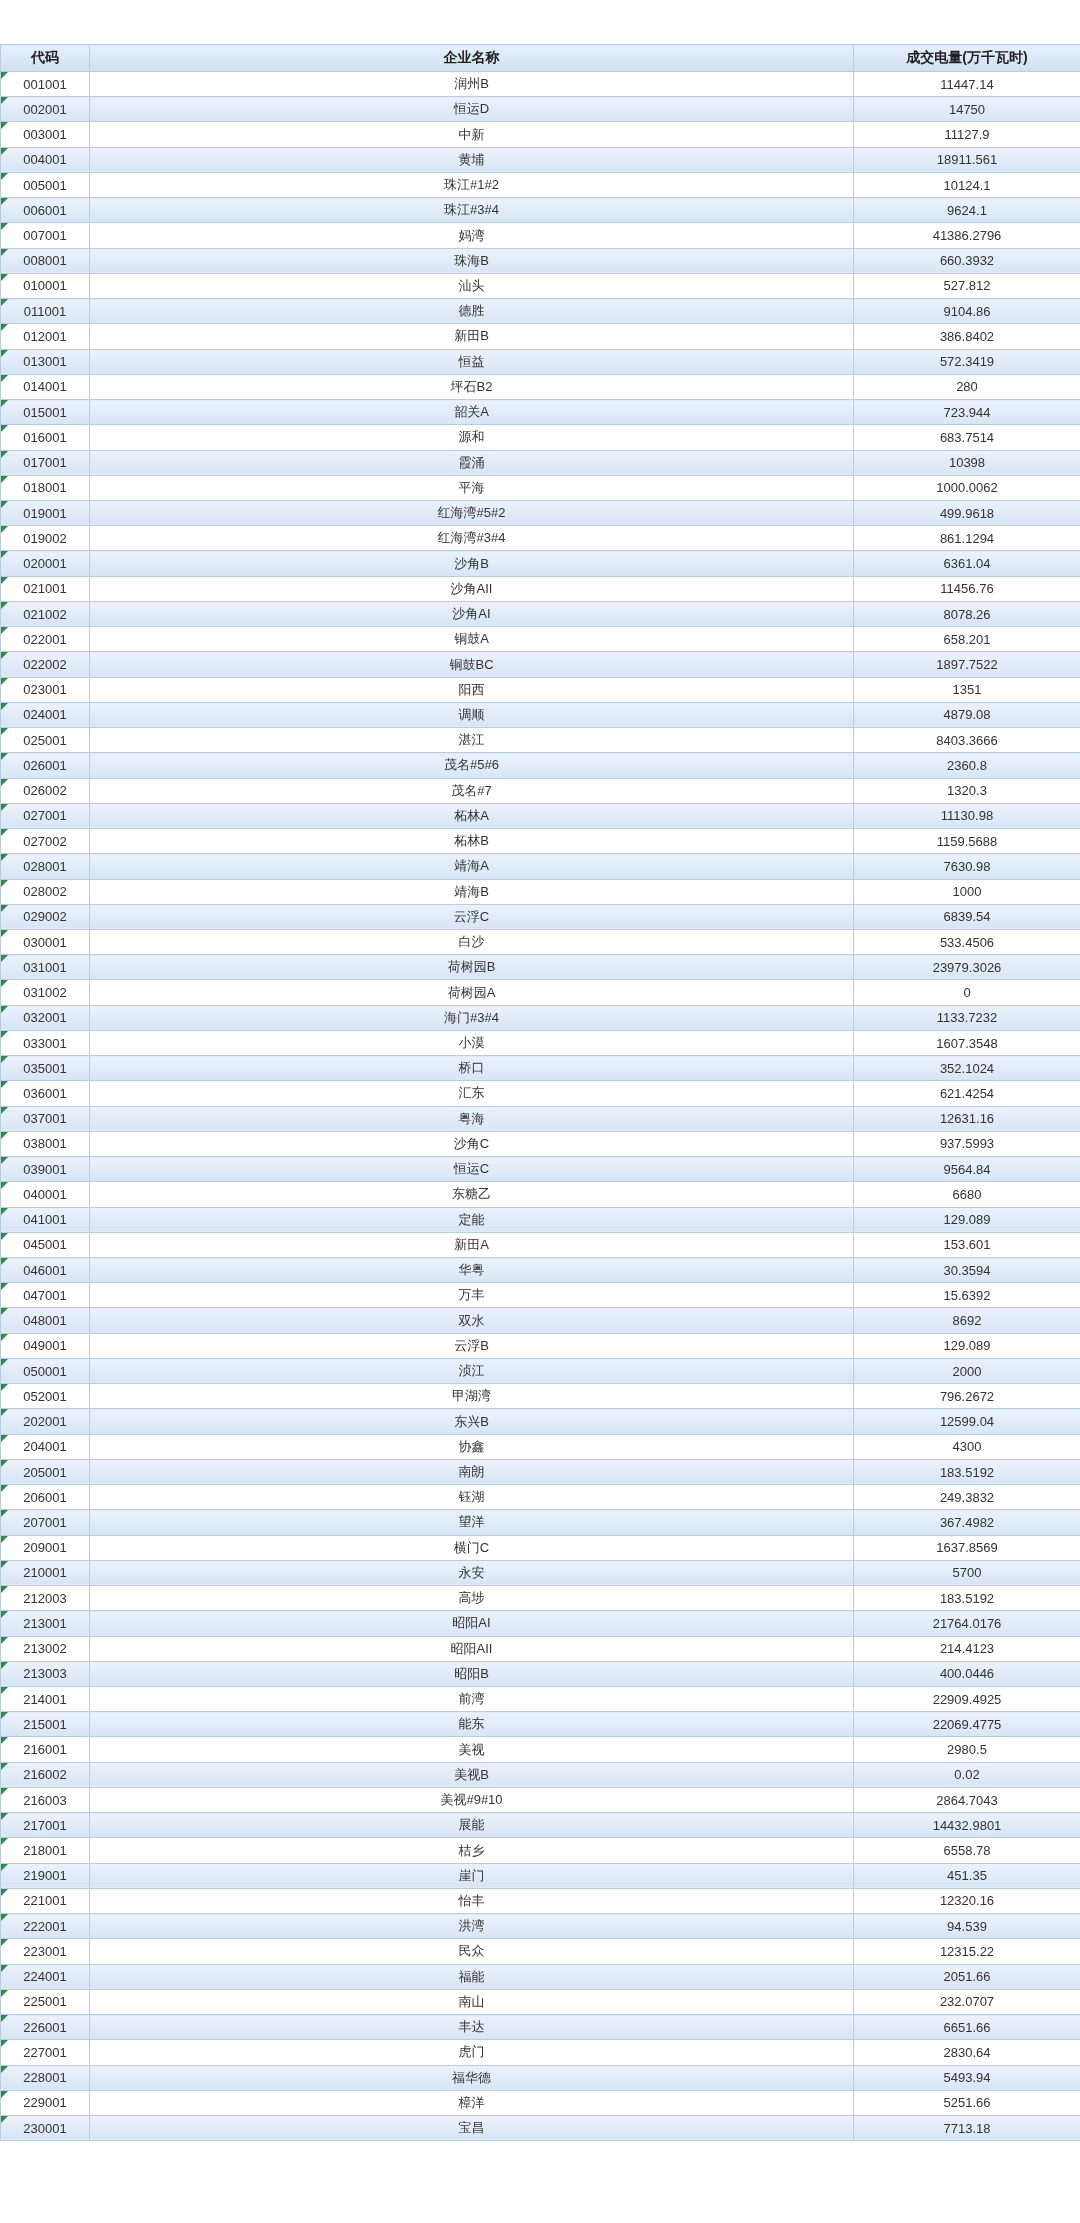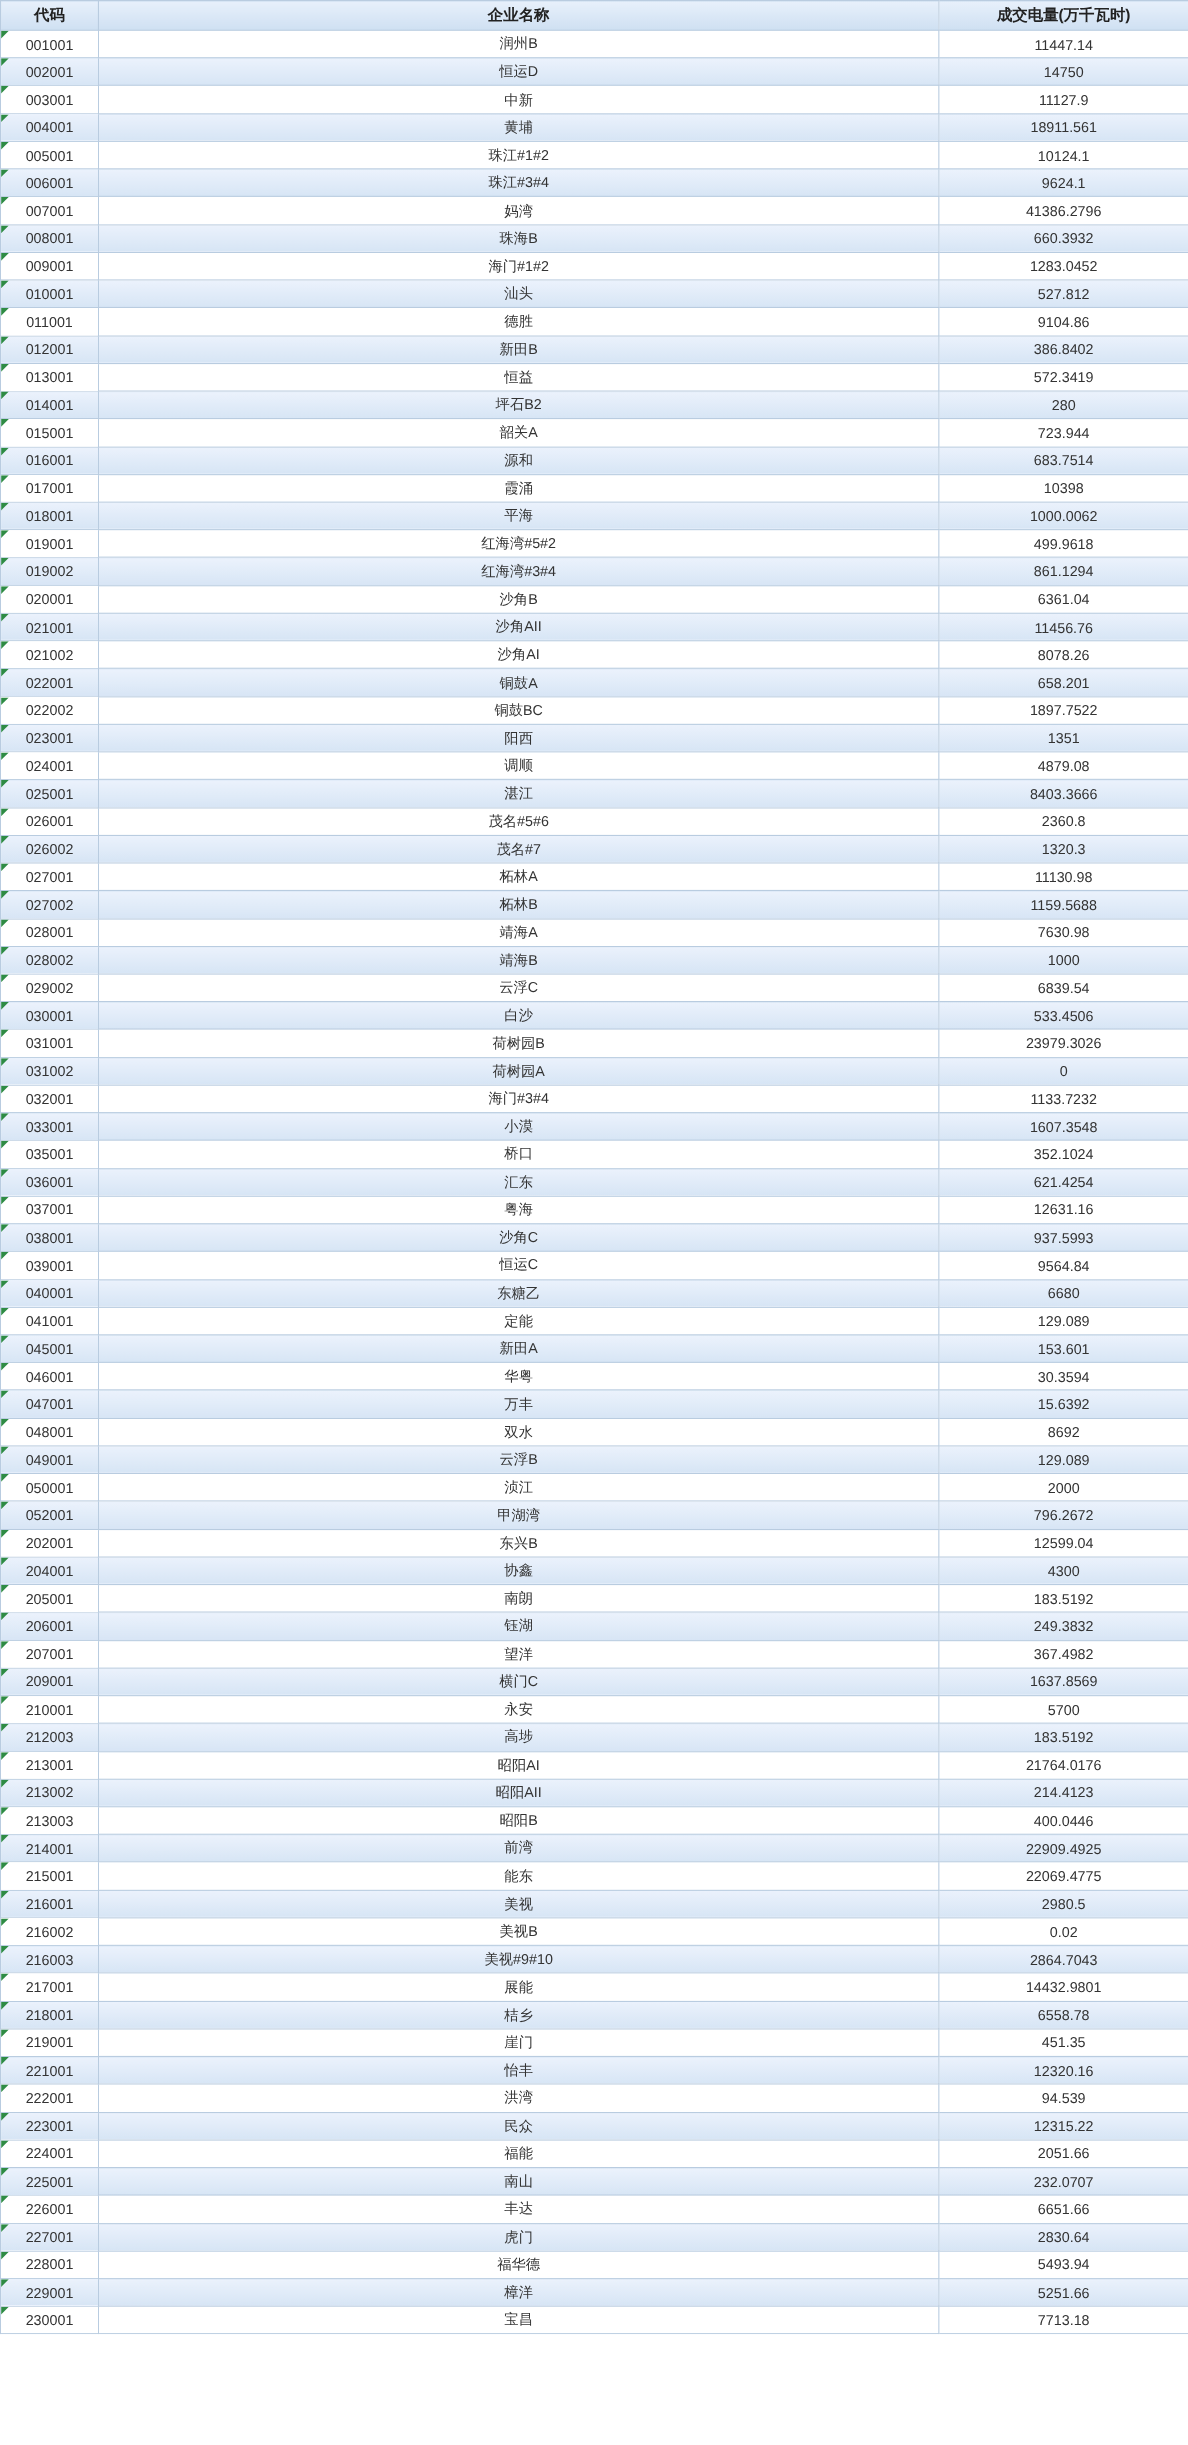--- a/index.html
+++ b/index.html
@@ -9,20 +9,21 @@
     font-family: "Liberation Sans", "DejaVu Sans", sans-serif;
   }
   .sheet {
     width: 1080px;
     box-sizing: border-box;
   }
   table.grid {
     width: 1080px;
     border-collapse: collapse;
     table-layout: fixed;
+    margin-top: 44px;
   }
   table.grid col.c-code  { width: 89px; }
   table.grid col.c-name  { width: 764px; }
   table.grid col.c-value { width: 227px; }
 
   table.grid th, table.grid td {
     border: 1px solid #b9cce0;
     text-align: center;
     vertical-align: middle;
     padding: 0 2px;
@@ -109,25 +110,20 @@
           <td class="code-cell"><span class="tri"></span>007001</td>
           <td>妈湾</td>
           <td>41386.2796</td>
         </tr>
         <tr>
           <td class="code-cell"><span class="tri"></span>008001</td>
           <td>珠海B</td>
           <td>660.3932</td>
         </tr>
         <tr>
-          <td class="code-cell"><span class="tri"></span>009001</td>
-          <td>海门#1#2</td>
-          <td>1283.0452</td>
-        </tr>
-        <tr>
           <td class="code-cell"><span class="tri"></span>010001</td>
           <td>汕头</td>
           <td>527.812</td>
         </tr>
         <tr>
           <td class="code-cell"><span class="tri"></span>011001</td>
           <td>德胜</td>
           <td>9104.86</td>
         </tr>
         <tr>

